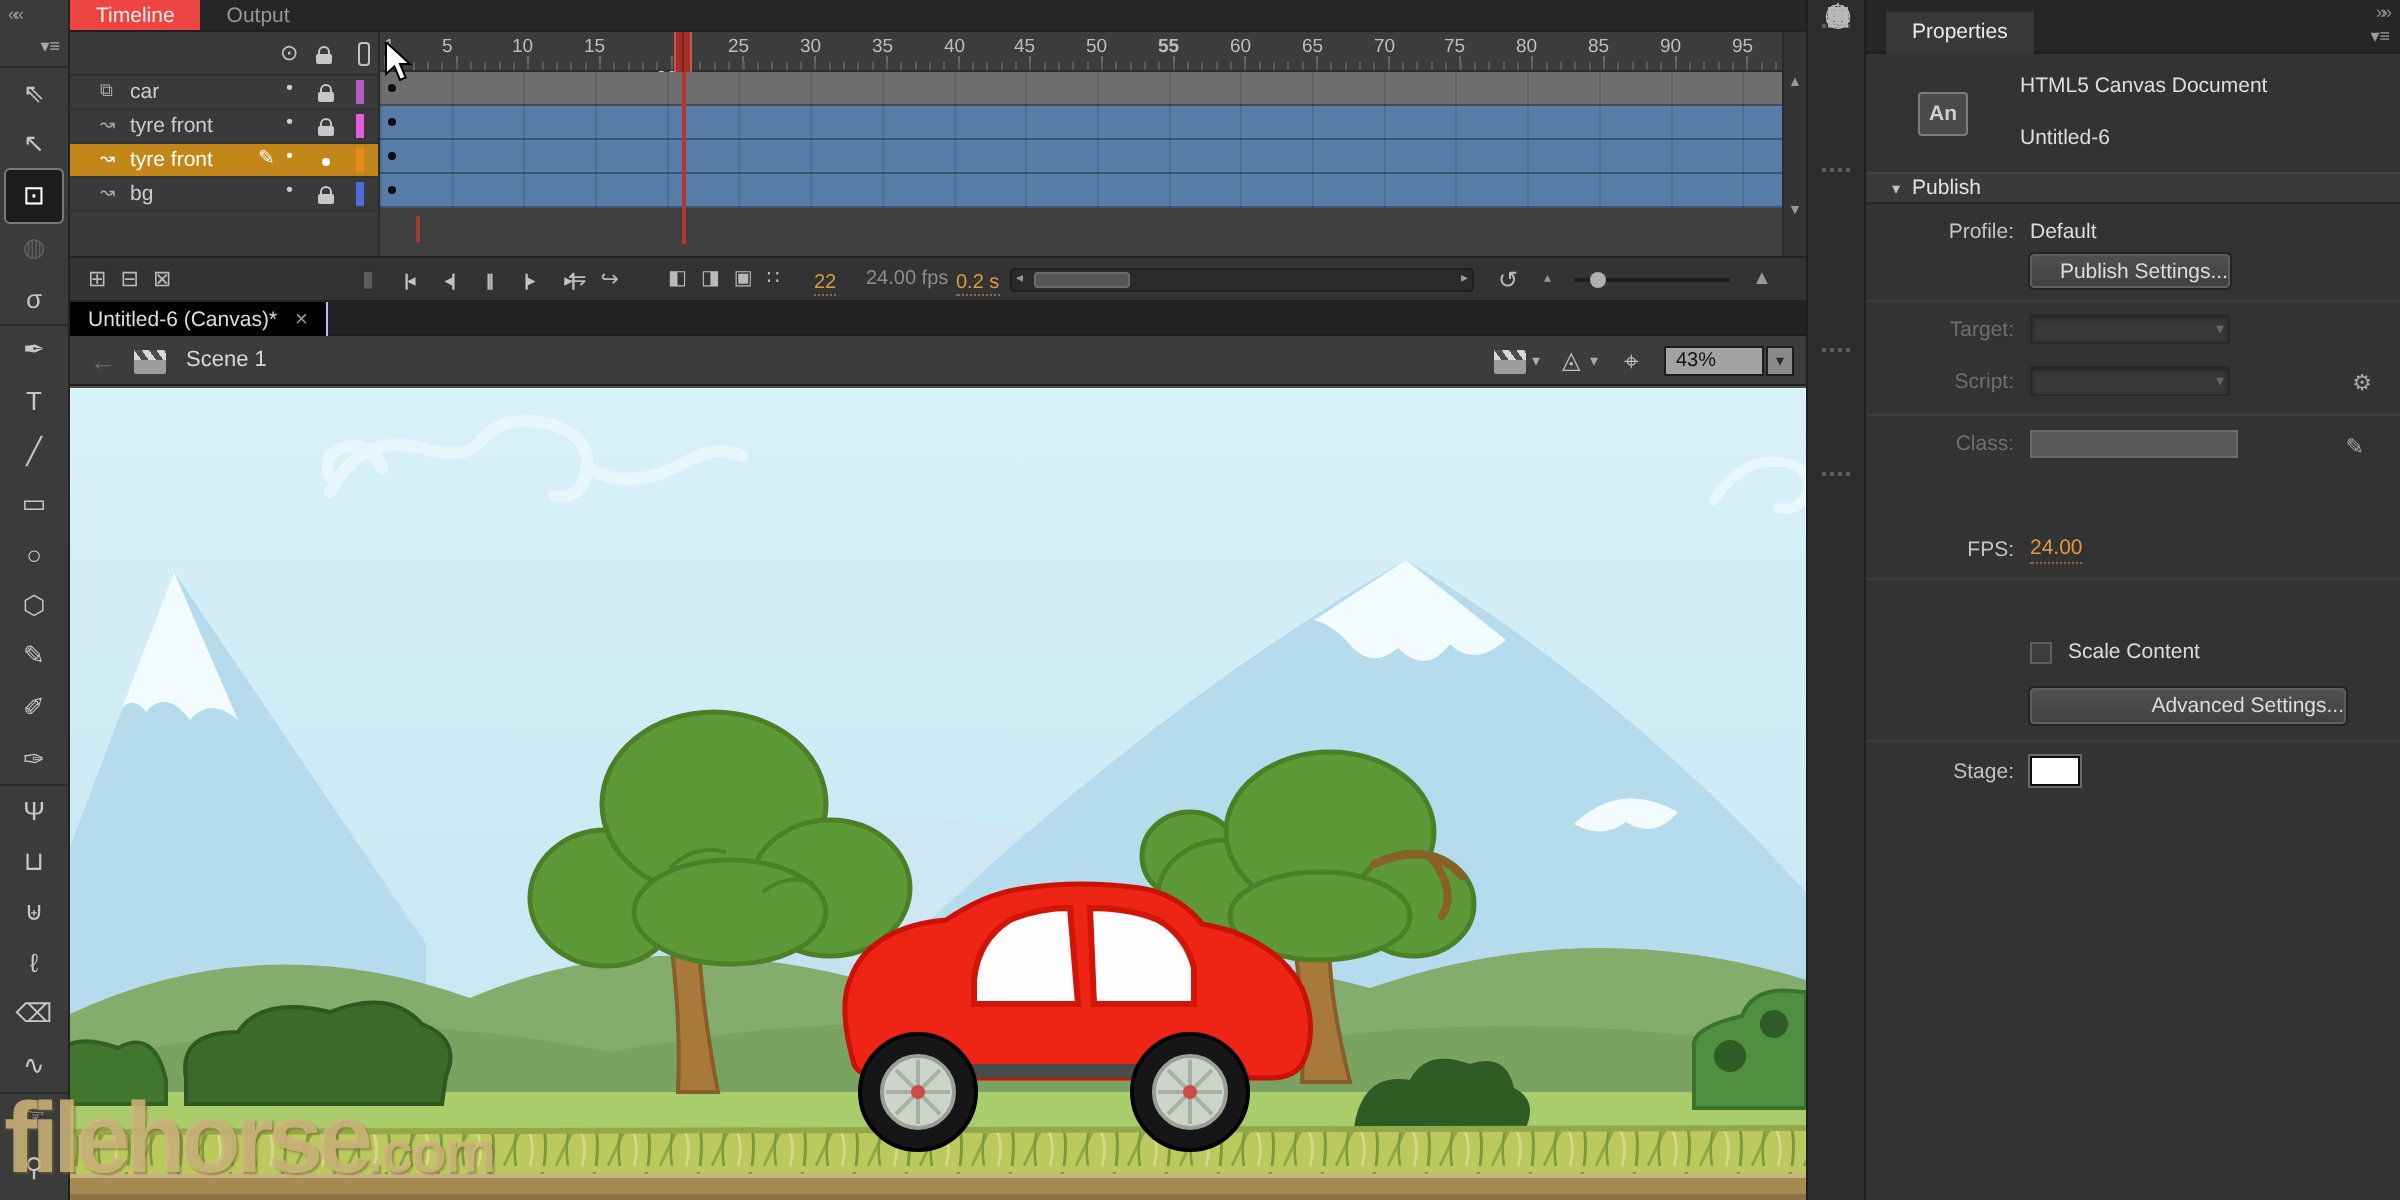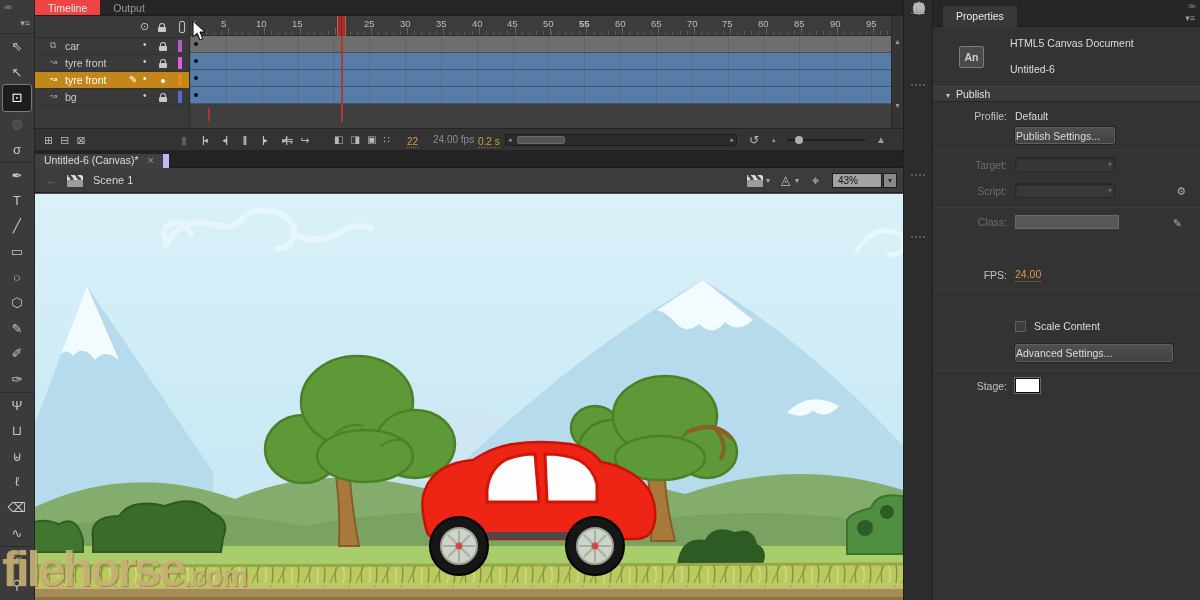--- a/index.html
+++ b/index.html
@@ -71,21 +71,21 @@
   .f-sb .sb-r{position:absolute;right:2px;top:0;font-size:7px;color:#999;line-height:10px}
   .f-sb .sb-th{position:absolute;left:11px;top:1px;width:48px;height:8px;background:#555;border:1px solid #6b6b6b;border-radius:2px}
   .f-reset{left:714px;font-size:12px}
   .f-tri{left:737px;font-size:7px;color:#9a9a9a}
   .f-slider{left:752px;top:10px !important;width:78px;height:2px;background:#1e1e1e}
   .f-slider .sl-th{position:absolute;left:8px;top:-3px;width:8px;height:8px;border-radius:50%;background:#b0b0b0}
   .f-mtn{left:841px;font-size:10px;color:#9a9a9a}
 
   
   .doc-bar{left:35px;top:150px;width:868px;height:18px;background:#232323;border-bottom:1px solid #1b1b1b}
-  .doc-tab{display:inline-flex;height:18px;background:#404040;padding:0 9px;font-size:10.5px;color:#dedede;align-items:flex-start;gap:9px;border-right:6px solid #c4b5fd}
+  .doc-tab{display:inline-flex;height:18px;background:#000000;padding:0 9px;font-size:10.5px;color:#dedede;align-items:center;gap:9px;border-right:1px solid #c4b5fd}
   .doc-close{color:#9c9c9c;font-size:11px}
   .scene-bar{left:35px;top:168px;width:868px;height:25px;background:#3c3c3c;border-bottom:1px solid #1f1f1f;font-size:11px;color:#d8d8d8}
   .scene-bar>*{position:absolute;top:0;line-height:25px}
   .sb-back{left:10px;color:#6e6e6e;font-size:13px}
   .clapper{width:16px;height:12px;top:7px !important;background:#9c9c9c;border-radius:1px;overflow:hidden}
   .clapper::before{content:"";position:absolute;left:0;top:0;width:100%;height:5px;background:repeating-linear-gradient(55deg,#d9d9d9 0 3px,#4e4e4e 3px 6px)}
   .sb-clap{left:32px}
   .sb-scene{left:58px}
   .sb-clap2{left:712px}
   .sb-dd1{left:731px;font-size:8px;color:#aaa}
@@ -114,21 +114,21 @@
   .p-badge{left:26px;top:46px;width:25px;height:22px;background:#4a4a4a;border:1px solid #7c7c7c;border-radius:2px;color:#cfcfcf;font-size:10px;font-weight:bold;text-align:center;line-height:20px}
   .p-doctype{left:77px;top:37px;color:#dedede}
   .p-docname{left:77px;top:63px;color:#dedede}
   .p-sec{left:0;width:267px;height:16px;background:#3a3a3a;border-top:1px solid #454545;border-bottom:1px solid #262626;color:#e2e2e2;font-size:10.5px;line-height:15px;padding-left:13px}
   .p-sec .tri{color:#c2c2c2;font-size:8px;margin-right:6px}
   .plabel{width:62px;text-align:right;color:#c3c3c3}
   .plabel.dis{color:#6e6e6e}
   .prow{left:12px;display:flex;gap:8px;align-items:center}
   .pval{color:#dcdcdc}
   .ov{color:#dc9b3f;border-bottom:1px dotted #8a6a38;line-height:13px}
-  .pbtn{background:linear-gradient(#505050,#414141);border:1px solid #5f5f5f;outline:1px solid #242424;border-radius:2px;color:#dcdcdc;font-size:10.5px;text-align:left}
+  .pbtn{background:linear-gradient(#505050,#414141);border:1px solid #5f5f5f;outline:1px solid #242424;border-radius:2px;color:#dcdcdc;font-size:10.5px;text-align:right}
   .pdd{width:100px;height:15px;background:#383838;border:1px solid #2a2a2a;box-shadow:inset 0 1px 2px rgba(0,0,0,.4);position:relative}
   .pdd .dda{position:absolute;right:2px;top:2px;font-size:8px;color:#666}
   .pinput{width:104px;height:14px;background:#575757;border:1px solid #696969}
   .ptool{position:absolute;color:#a8a8a8;font-size:11px}
   .pcheck{width:11px;height:11px;background:#3e3e3e;border:1px solid #5e5e5e}
   .pswatch{width:25px;height:15px;background:#fff;border:1px solid #0d0d0d;outline:1px solid #6a6a6a}
   .pdivider{left:0;width:267px;height:1px;background:#272727;border-bottom:1px solid #3d3d3d}
 
   
   .watermark{left:2px;top:540px;z-index:60;font-weight:bold;color:rgba(208,184,126,.82);font-size:50px;letter-spacing:-3px;text-shadow:1px 1px 1px rgba(120,98,50,.55);line-height:58px}

